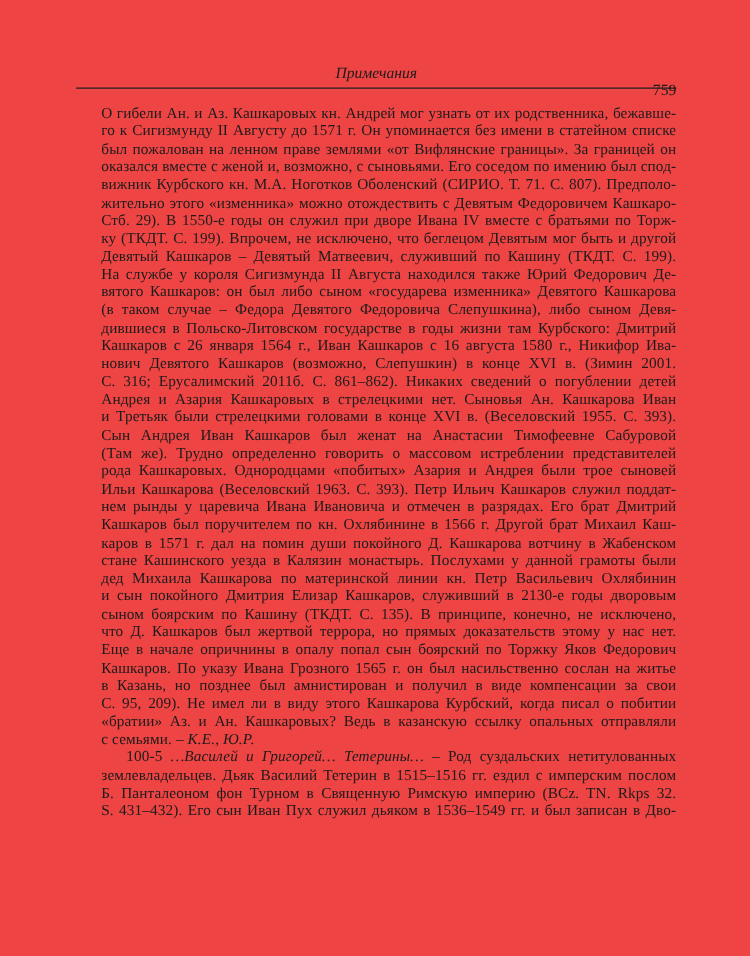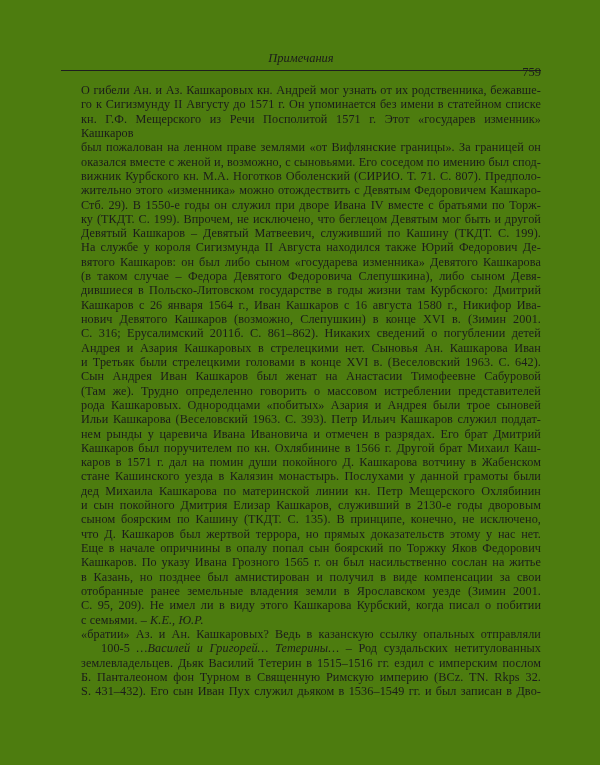--- a/index.html
+++ b/index.html
@@ -2,21 +2,21 @@
 <html><head>
 <meta charset="utf-8">
 <style>
   html, body { margin: 0; padding: 0; }
   body { background: #e8e8e8; }
   .page {
     position: relative;
     width: 600px;
     height: 765px;
     margin: 0 auto;
-    background: #4d7c0f;
+    background: #ef4444;
     color: #1b1b1b;
     font-family: "Liberation Serif", "DejaVu Serif", serif;
     overflow: hidden;
   }
   .content {
     position: absolute;
     left: 61px;
     top: 50px;
     width: 480px;
   }
@@ -67,55 +67,53 @@
 <div class="page">
   <div class="content">
     <div class="header-row">
       <div class="header-title">Примечания</div>
       <div class="page-num">759</div>
     </div>
     <hr class="rule">
     <div class="body-text">
         <div class="line"><span>О гибели Ан. и Аз. Кашкаровых кн. Андрей мог узнать от их родственника, бежавше-</span></div>
         <div class="line"><span>го к Сигизмунду II Августу до 1571 г. Он упоминается без имени в статейном списке</span></div>
-        <div class="line"><span>кн. Г.Ф. Мещерского из Речи Посполитой 1571 г. Этот «государев изменник» Кашкаров</span></div>
         <div class="line"><span>был пожалован на ленном праве землями «от Вифлянские границы». За границей он</span></div>
         <div class="line"><span>оказался вместе с женой и, возможно, с сыновьями. Его соседом по имению был спод-</span></div>
         <div class="line"><span>вижник Курбского кн. М.А. Ноготков Оболенский (СИРИО. Т. 71. С. 807). Предполо-</span></div>
         <div class="line"><span>жительно этого «изменника» можно отождествить с Девятым Федоровичем Кашкаро-</span></div>
         <div class="line"><span>Стб. 29). В 1550-е годы он служил при дворе Ивана IV вместе с братьями по Торж-</span></div>
         <div class="line"><span>ку (ТКДТ. С. 199). Впрочем, не исключено, что беглецом Девятым мог быть и другой</span></div>
         <div class="line"><span>Девятый Кашкаров – Девятый Матвеевич, служивший по Кашину (ТКДТ. С. 199).</span></div>
         <div class="line"><span>На службе у короля Сигизмунда II Августа находился также Юрий Федорович Де-</span></div>
         <div class="line"><span>вятого Кашкаров: он был либо сыном «государева изменника» Девятого Кашкарова</span></div>
         <div class="line"><span>(в таком случае – Федора Девятого Федоровича Слепушкина), либо сыном Девя-</span></div>
         <div class="line"><span>дившиеся в Польско-Литовском государстве в годы жизни там Курбского: Дмитрий</span></div>
         <div class="line"><span>Кашкаров с 26 января 1564 г., Иван Кашкаров с 16 августа 1580 г., Никифор Ива-</span></div>
         <div class="line"><span>нович Девятого Кашкаров (возможно, Слепушкин) в конце XVI в. (Зимин 2001.</span></div>
         <div class="line"><span>С. 316; Ерусалимский 2011б. С. 861–862). Никаких сведений о погублении детей</span></div>
         <div class="line"><span>Андрея и Азария Кашкаровых в стрелецкими нет. Сыновья Ан. Кашкарова Иван</span></div>
-        <div class="line"><span>и Третьяк были стрелецкими головами в конце XVI в. (Веселовский 1963. С. 642).</span></div>
+        <div class="line"><span>и Третьяк были стрелецкими головами в конце XVI в. (Веселовский 1955. С. 393).</span></div>
         <div class="line"><span>Сын Андрея Иван Кашкаров был женат на Анастасии Тимофеевне Сабуровой</span></div>
         <div class="line"><span>(Там же). Трудно определенно говорить о массовом истреблении представителей</span></div>
         <div class="line"><span>рода Кашкаровых. Однородцами «побитых» Азария и Андрея были трое сыновей</span></div>
         <div class="line"><span>Ильи Кашкарова (Веселовский 1963. С. 393). Петр Ильич Кашкаров служил поддат-</span></div>
         <div class="line"><span>нем рынды у царевича Ивана Ивановича и отмечен в разрядах. Его брат Дмитрий</span></div>
         <div class="line"><span>Кашкаров был поручителем по кн. Охлябинине в 1566 г. Другой брат Михаил Каш-</span></div>
         <div class="line"><span>каров в 1571 г. дал на помин души покойного Д. Кашкарова вотчину в Жабенском</span></div>
         <div class="line"><span>стане Кашинского уезда в Калязин монастырь. Послухами у данной грамоты были</span></div>
-        <div class="line"><span>дед Михаила Кашкарова по материнской линии кн. Петр Мещерского Охлябинин</span></div>
+        <div class="line"><span>дед Михаила Кашкарова по материнской линии кн. Петр Васильевич Охлябинин</span></div>
         <div class="line"><span>и сын покойного Дмитрия Елизар Кашкаров, служивший в 2130-е годы дворовым</span></div>
         <div class="line"><span>сыном боярским по Кашину (ТКДТ. С. 135). В принципе, конечно, не исключено,</span></div>
         <div class="line"><span>что Д. Кашкаров был жертвой террора, но прямых доказательств этому у нас нет.</span></div>
         <div class="line"><span>Еще в начале опричнины в опалу попал сын боярский по Торжку Яков Федорович</span></div>
         <div class="line"><span>Кашкаров. По указу Ивана Грозного 1565 г. он был насильственно сослан на житье</span></div>
         <div class="line"><span>в Казань, но позднее был амнистирован и получил в виде компенсации за свои</span></div>
-        <div class="line"><span>отобранные ранее земельные владения земли в Ярославском уезде (Зимин 2001.</span></div>
         <div class="line"><span>С. 95, 209). Не имел ли в виду этого Кашкарова Курбский, когда писал о побитии</span></div>
+        <div class="line"><span>«братии» Аз. и Ан. Кашкаровых? Ведь в казанскую ссылку опальных отправляли</span></div>
         <div class="line last"><span>с семьями. – </span><em>К.Е., Ю.Р.</em></div>
-        <div class="line"><span>«братии» Аз. и Ан. Кашкаровых? Ведь в казанскую ссылку опальных отправляли</span></div>
         <div class="line indent"><span>100-5 </span><em>…Василей и Григорей… Тетерины…</em><span> – Род суздальских нетитулованных</span></div>
         <div class="line"><span>землевладельцев. Дьяк Василий Тетерин в 1515–1516 гг. ездил с имперским послом</span></div>
         <div class="line"><span>Б. Панталеоном фон Турном в Священную Римскую империю (BCz. TN. Rkps 32.</span></div>
         <div class="line"><span>S. 431–432). Его сын Иван Пух служил дьяком в 1536–1549 гг. и был записан в Дво-</span></div>
       </div>
   </div>
 </div>
 
 </body></html>

